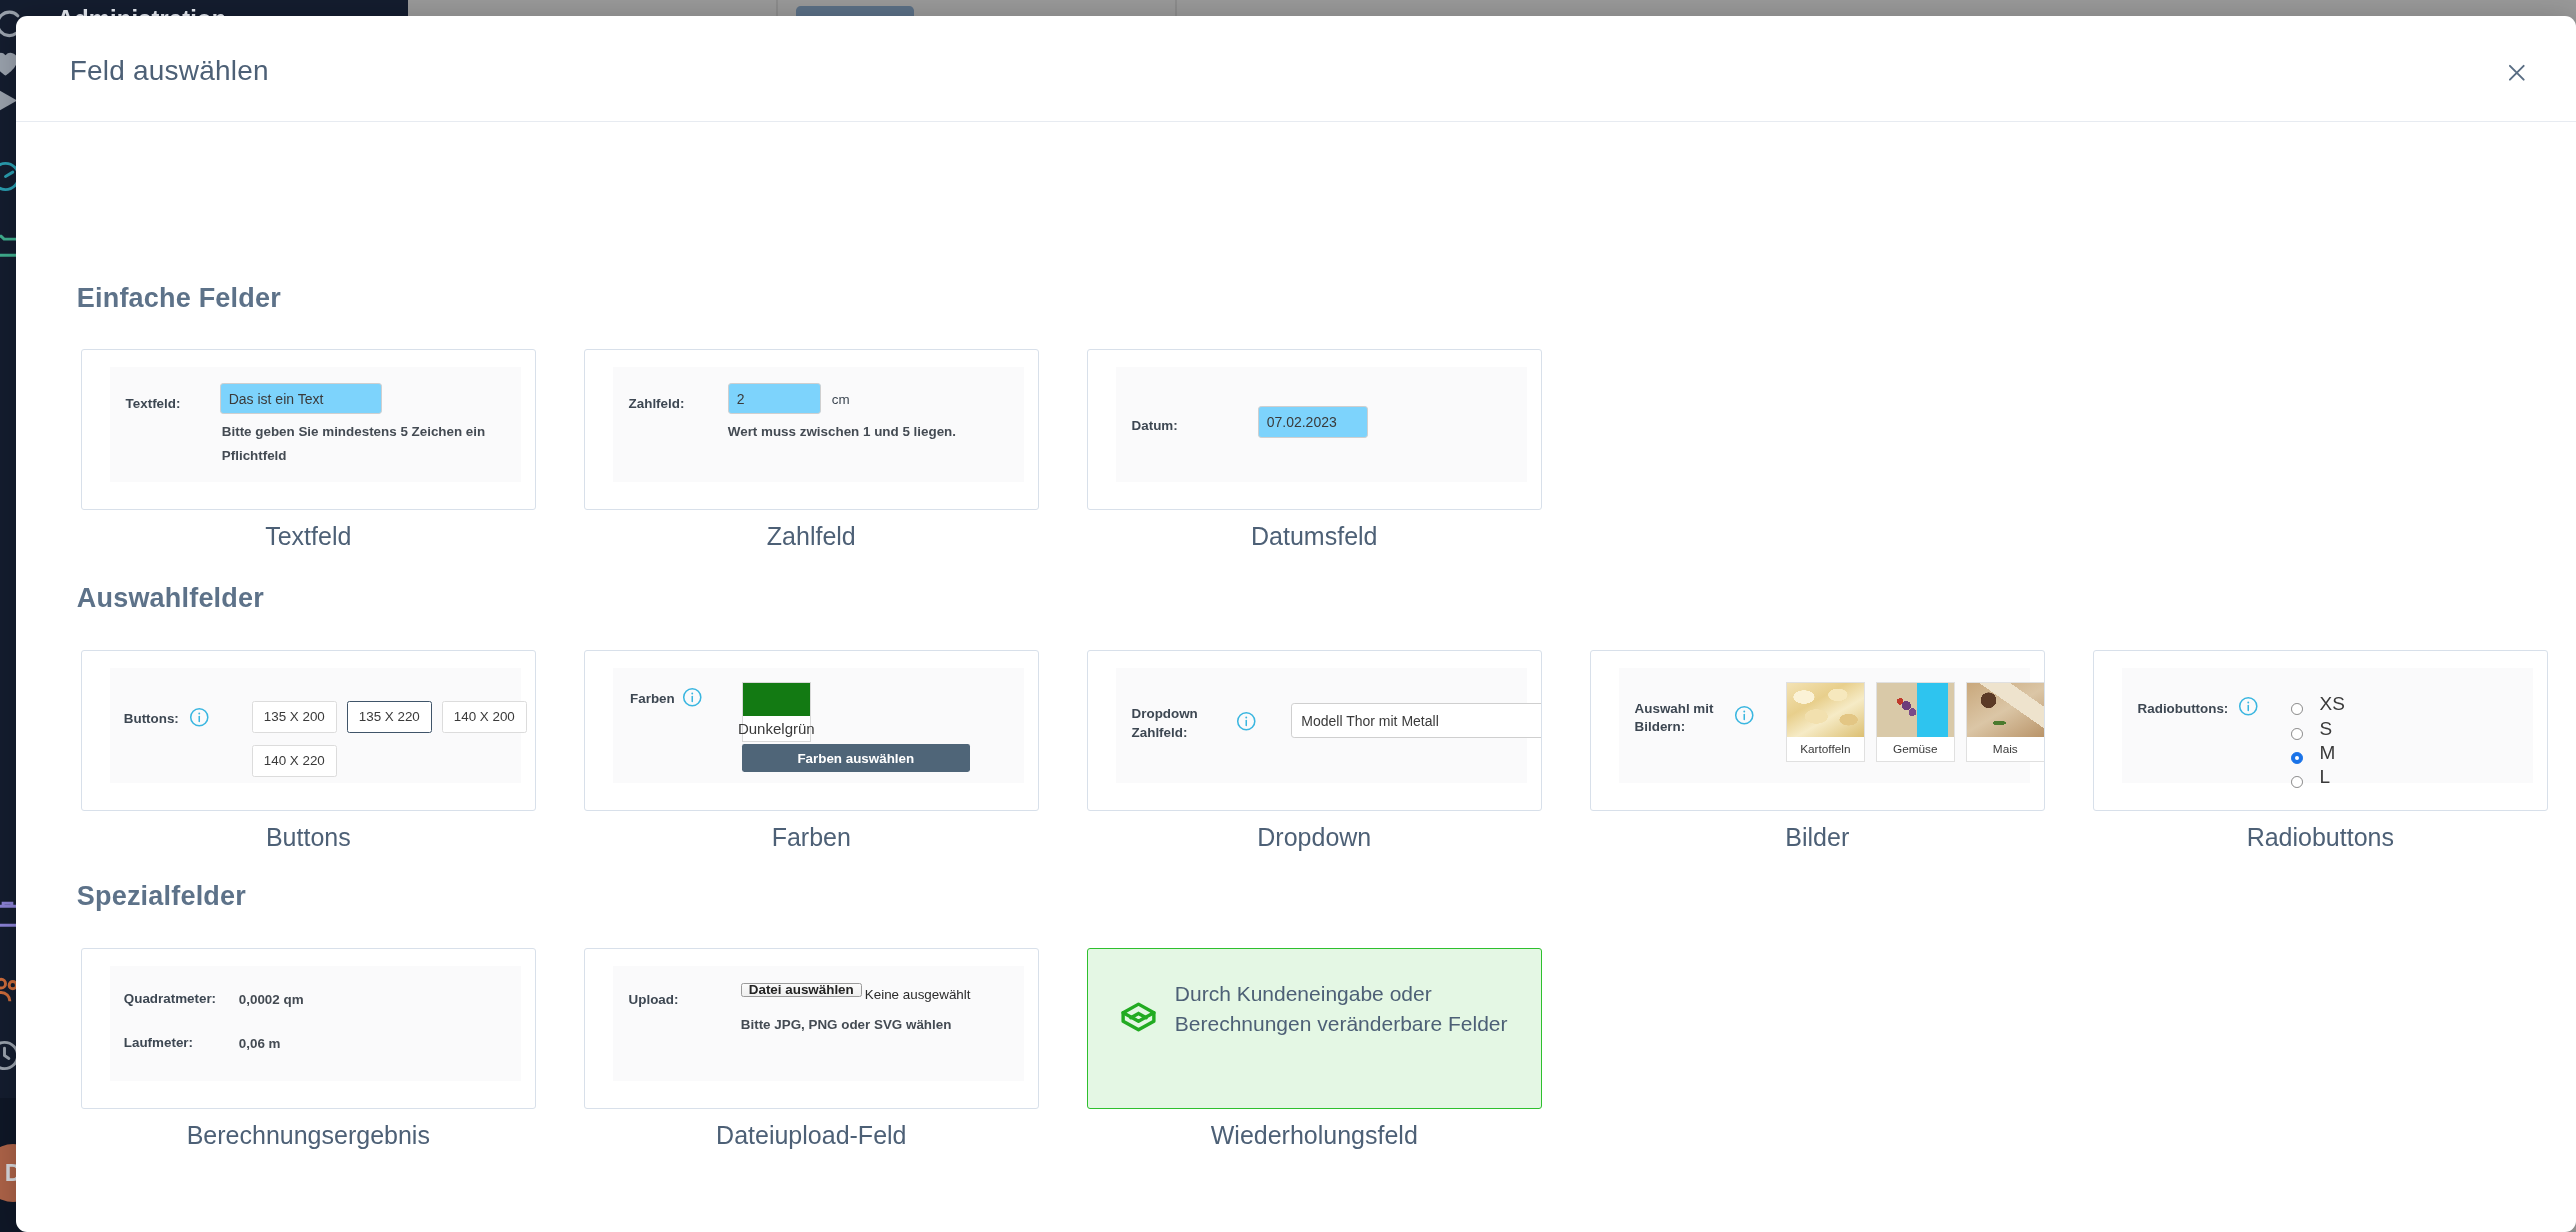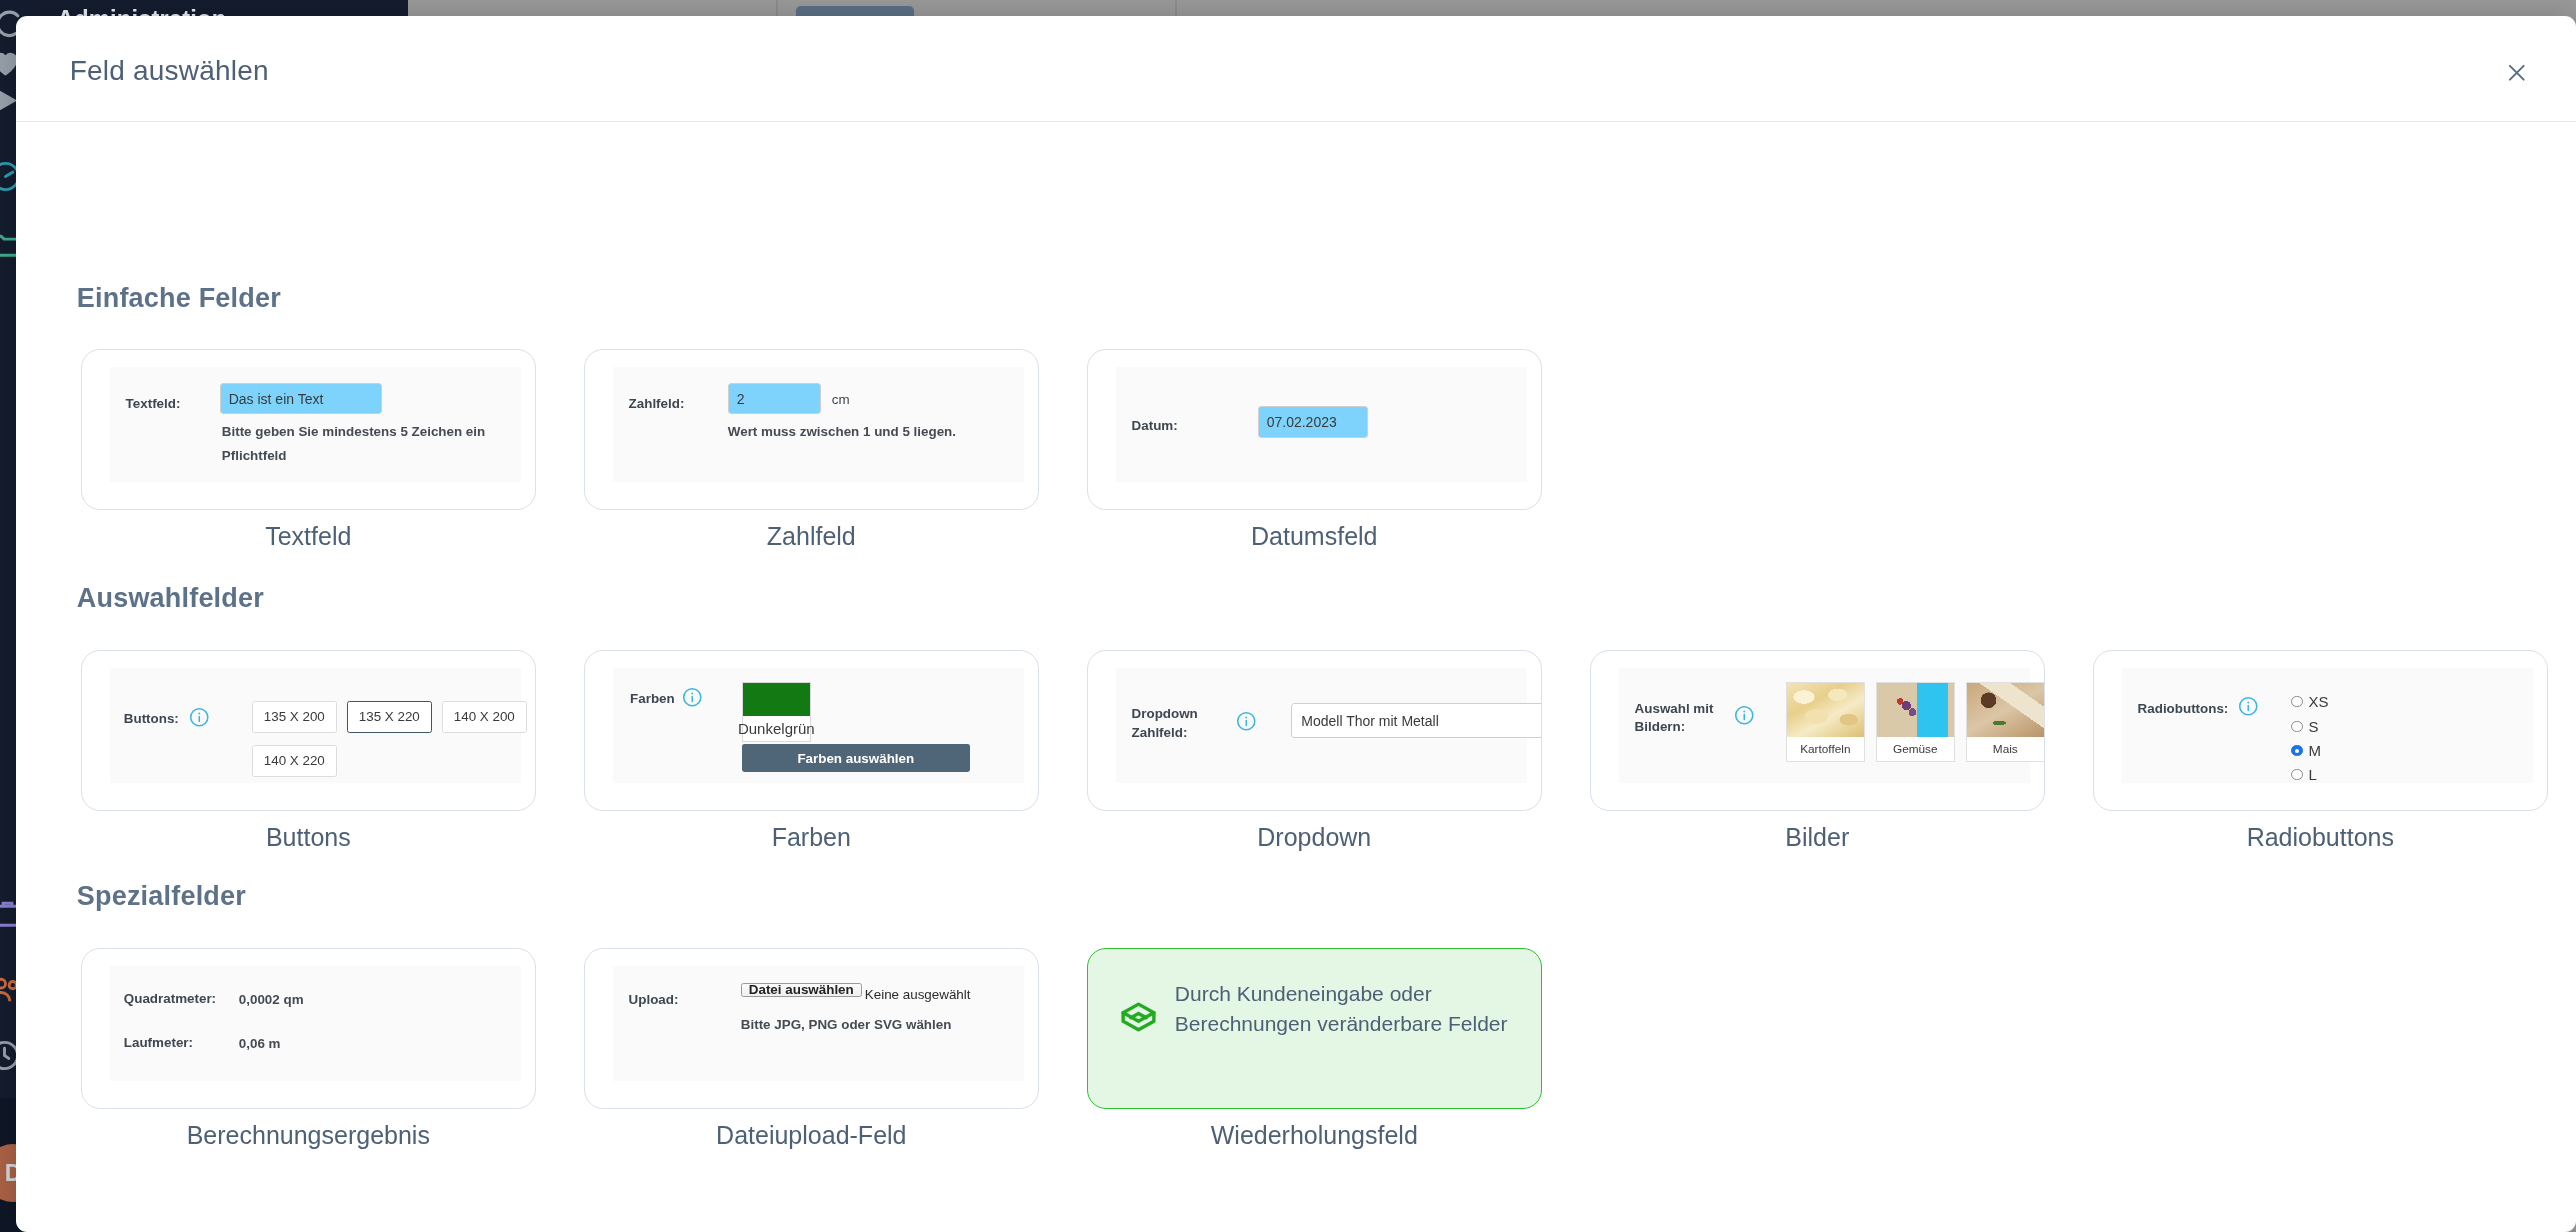--- a/index.html
+++ b/index.html
@@ -87,21 +87,21 @@
   
   .row { position: absolute; display: flex; gap: 0; }
   .row1 { left: 65px; top: 227px; }
   .row2 { left: 65px; top: 528px; }
   .row3 { left: 65px; top: 826px; }
 
   .cell { width: 503px; }
   .card {
     width: 455px; height: 161px;
     border: 1.6px solid #d8e0ea;
-    border-radius: 19px;
+    border-radius: 3px;
     background: #ffffff;
     position: relative;
     overflow: hidden;
   }
   .card-inner {
     position: absolute; left: 28px; right: 14px; top: 17.3px; bottom: 27px;
     background: #fafafb;
   }
   .card-caption {
     margin-top: 12.6px; width: 455px; text-align: center;
@@ -199,22 +199,22 @@
     content:""; position:absolute; inset:0;
     background:
       radial-gradient(ellipse 11px 11px at 28% 32%, #5b3a26 0 70%, transparent 72%),
       radial-gradient(ellipse 7px 3.9px at 30% 24%, #e2552a 0 70%, transparent 72%),
       linear-gradient(35deg, transparent 0 58%, #eee3cd 58% 78%, transparent 78%),
       radial-gradient(ellipse 9.5px 3.2px at 42% 74%, #4b7a2e 0 70%, transparent 72%);
   }
 
   
   .radio-row {
-    position: absolute; display: flex; align-items: center; gap: 6px;
-    font-size: 15px; color: #3a3a3a; cursor: pointer;
+    position: absolute; display: flex; align-items: flex-end; gap: 17px;
+    font-size: 19px; color: #3a3a3a; cursor: pointer;
   }
   .radio-dot {
     width: 11.8px; height: 11.8px; border-radius: 50%;
     border: 0.8px solid #888; background: #fff; display: inline-block;
     position: relative;
   }
   .radio-dot.checked { border: 0.8px solid #1a73e8; background: #1a73e8; }
   .radio-dot.checked::after {
     content:""; position:absolute; left:3.2px; top:3.2px;
     width:3.9px; height:3.9px; border-radius:50%; background:#fff;

